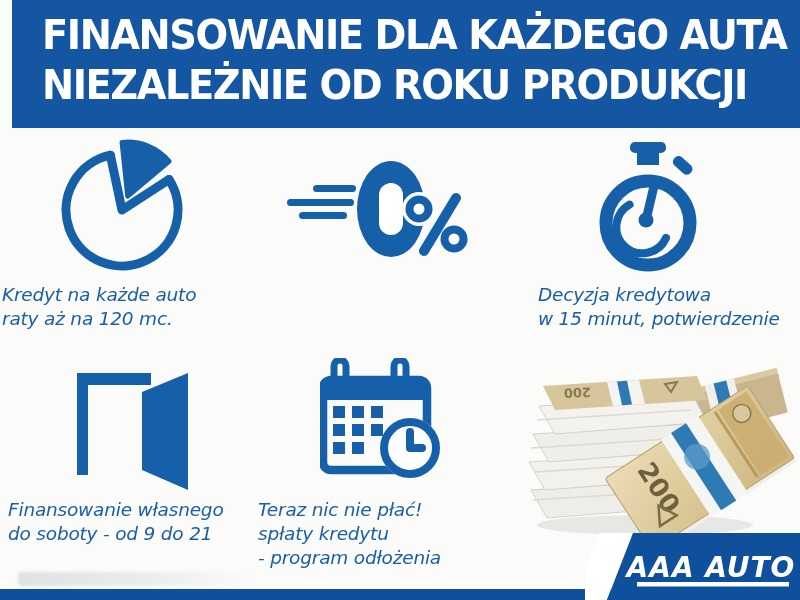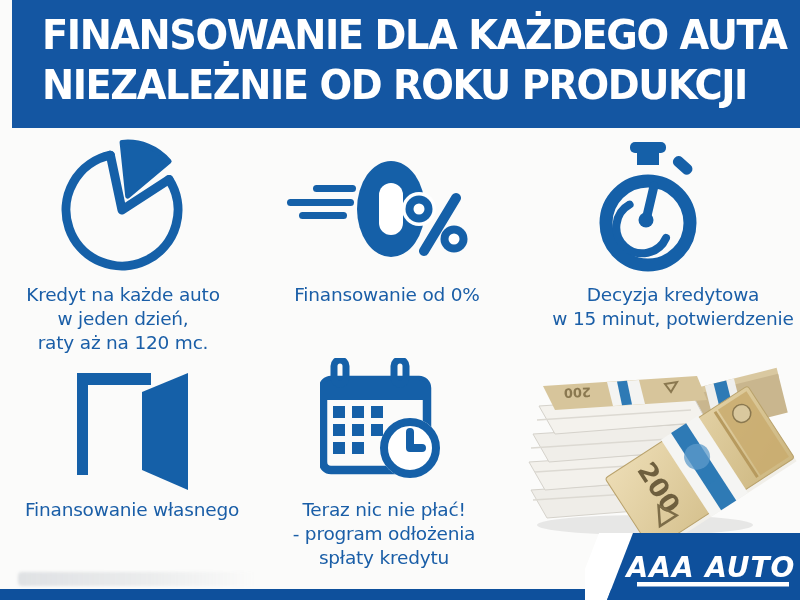--- a/index.html
+++ b/index.html
@@ -13,22 +13,22 @@
     font-family:"DejaVu Sans","Liberation Sans",sans-serif;
   }
   
   .header{position:absolute;left:12px;top:0;width:800px;height:128px;background:var(--header_bg);}
   .header .hline{
     position:absolute;left:30px;color:#fff;font-weight:bold;font-size:40px;
     letter-spacing:-1.5px;white-space:nowrap;transform:scaleX(.96);transform-origin:left center;
   }
   .header .l1{top:12px;} .header .l2{top:62px;}
   
-  .caption{position:absolute;text-align:center;color:var(--text_blue);
-    font-size:18.5px;line-height:24px;letter-spacing:-.2px;}
+  .caption{position:absolute;text-align:left;color:var(--text_blue);
+    font-size:18.5px;line-height:24px;letter-spacing:-.2px;font-style:italic;}
   .cap-r1{top:283px;} .cap-r2{top:498px;}
   
   .icsvg{position:absolute;display:block;}
   .ic-stroke{stroke:var(--accent);fill:none;}
   .ic-fill{fill:var(--accent);}
   
   .strip{position:absolute;left:0;top:589px;width:800px;height:11px;background:var(--logo-bg,#0e509c);background:var(--logo_bg);z-index:1;}
   .watermark{position:absolute;left:18px;top:572px;width:238px;height:14px;border-radius:4px;
     background:linear-gradient(90deg,rgba(125,135,148,.22),rgba(125,135,148,.12) 55%,rgba(125,135,148,0));
     filter:blur(1.6px);}
@@ -70,25 +70,23 @@
     <rect class="ic-fill" x="47" y="13" width="22" height="14"></rect>
     <rect class="ic-fill" x="82" y="22" width="22" height="11" rx="5" transform="rotate(42 93 27)"></rect>
     <circle class="ic-stroke" stroke-width="13" cx="58" cy="85" r="42" fill="#fff"></circle>
     <path class="ic-stroke" stroke-width="8" stroke-linecap="round" d="M39.6,66.6 A26,26 0 1 0 76,100"></path>
     <line class="ic-stroke" stroke-width="9" stroke-linecap="round" x1="56" y1="82" x2="64" y2="48"></line>
     <circle class="ic-fill" cx="56" cy="82" r="7.5"></circle>
   </svg>
 
   <div class="caption cap-r1" style="left:2px;width:242px">
     <div>Kredyt na każde auto</div>
-    <div>w jeden dzień,</div>
     <div>raty aż na 120 mc.</div>
   </div>
   <div class="caption cap-r1" style="left:262px;width:250px">
-    <div>Finansowanie od 0%</div>
   </div>
   <div class="caption cap-r1" style="left:538px;width:270px">
     <div>Decyzja kredytowa</div>
     <div>w 15 minut, potwierdzenie</div>
   </div>
 
   <svg class="icsvg" style="left:70px;top:368px" width="130" height="130" viewBox="0 0 130 130">
     <rect class="ic-fill" x="7" y="5" width="74" height="12"></rect>
     <rect class="ic-fill" x="7" y="5" width="11" height="102"></rect>
     <polygon class="ic-fill" points="72,24 118,5 118,122 72,102"></polygon>
@@ -153,25 +151,26 @@
       <rect x="180" y="66" width="18" height="92" fill="#2e7ab5"></rect>
       <circle cx="189" cy="100" r="13" fill="#5e9bcb" opacity="0.75"></circle>
       <circle cx="189" cy="122" r="8" fill="#2e7ab5" opacity="0.7"></circle>
       <text transform="translate(131 78) rotate(90)" font-size="26" font-weight="bold" fill="#6e5f3e">200</text>
       <polygon points="120,138 140,138 130,120" fill="none" stroke="#7d6d48" stroke-width="2.5"></polygon>
     </g>
   </svg>
 
   <div class="caption cap-r2" style="left:8px;width:248px">
     <div>Finansowanie własnego</div>
+    <div>do soboty - od 9 do 21</div>
   </div>
   <div class="caption cap-r2" style="left:258px;width:252px">
     <div>Teraz nic nie płać!</div>
+    <div>spłaty kredytu</div>
     <div>- program odłożenia</div>
-    <div>spłaty kredytu</div>
   </div>
 
   <div class="watermark"></div>
 
   <div class="strip"></div>
 
   <svg class="logo-svg" width="215" height="67" viewBox="0 0 215 67">
     <polygon points="14,0 48,0 22,67 -12,67" fill="#ffffff"></polygon>
     <polygon points="48,0 215,0 215,67 22,67" fill="var(--logo_bg)"></polygon>
     <text class="logo-text" x="126" y="44" text-anchor="middle" font-size="28" letter-spacing="1" fill="#ffffff">AAA AUTO</text>

